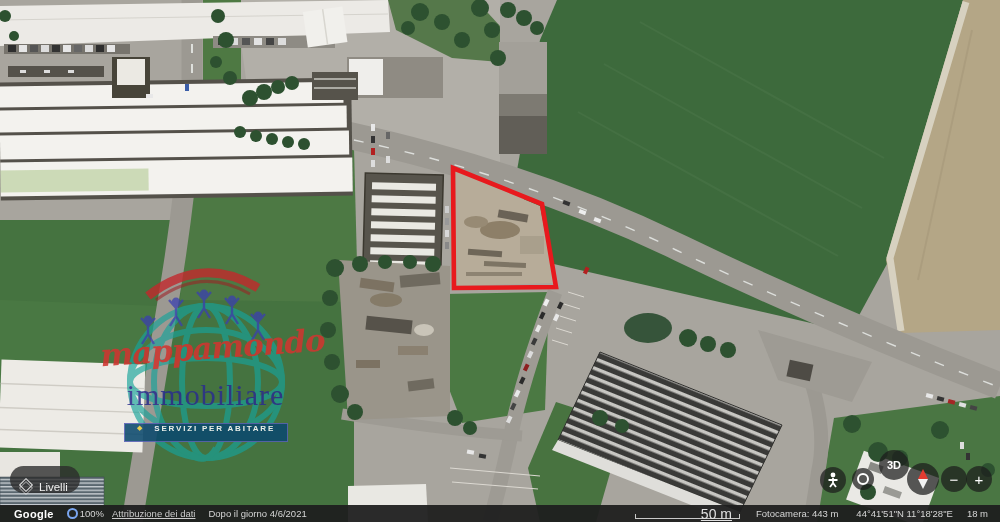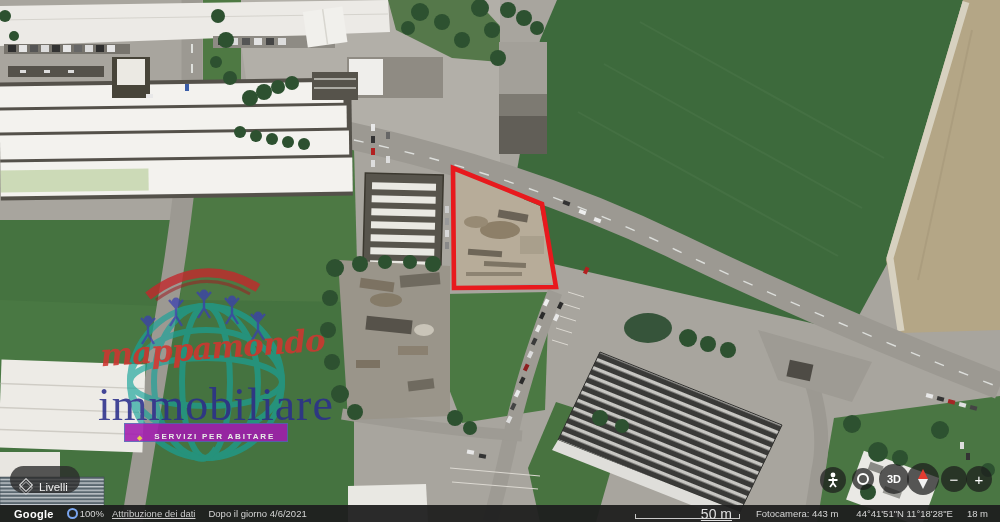--- a/index.html
+++ b/index.html
@@ -8,25 +8,25 @@
   #map-svg{position:absolute;left:0;top:0;z-index:0;}
 
   
   #watermark{position:absolute;left:98px;top:254px;width:215px;height:215px;
              z-index:2;opacity:.88;pointer-events:none;}
   #watermark svg{position:absolute;left:0;top:0;}
   .wm-script{position:absolute;left:2px;top:76px;width:212px;text-align:center;
              font-family:"DejaVu Serif",serif;font-style:italic;font-weight:bold;
              font-size:31px;color:#cf3630;transform:rotate(-4deg);letter-spacing:-1px;}
   .wm-serif{position:absolute;left:0;top:124px;width:215px;text-align:center;
-            font-family:"Liberation Serif",serif;font-size:46px;color:#2b2f8c;
+            font-family:"Liberation Serif",serif;font-size:30px;color:#2b2f8c;
             letter-spacing:1px;}
   .wm-band{position:absolute;left:26px;top:169px;width:162px;height:17px;
-           background:#a21caf;border:1px solid #5560b4;display:flex;
-           align-items:flex-end;justify-content:center;gap:12px;}
+           background:#0c4a6e;border:1px solid #5560b4;display:flex;
+           align-items:flex-start;justify-content:center;gap:12px;}
   .wm-band .diamond{color:#e8c83a;font-size:7px;line-height:1;}
   .wm-band .tagline{color:#fff;font-size:8px;letter-spacing:1.8px;font-weight:bold;}
 
   
   #layers-btn{position:absolute;left:10px;top:466px;height:27px;padding:0 12px 0 9px;
               background:rgba(42,42,42,.78);border-radius:14px;display:flex;
               align-items:flex-end;gap:7px;z-index:3;color:#f0f0f0;font-size:11.5px;
               cursor:pointer;}
   .layers-ico{position:relative;width:13px;height:13px;}
   .layers-ico i{position:absolute;left:2px;width:8px;height:8px;
@@ -34,21 +34,21 @@
   .layers-ico i:nth-child(1){top:0;}
   .layers-ico i:nth-child(2){top:3px;opacity:.55;}
 
   
   .ctl{position:absolute;border-radius:50%;background:rgba(28,28,28,.72);
        display:flex;align-items:center;justify-content:center;color:#fff;
        z-index:3;cursor:pointer;}
   #ctl-pegman{left:820px;top:467px;width:26px;height:26px;}
   #ctl-loc{left:852px;top:468px;width:22px;height:22px;}
   #ctl-loc .ring{width:8px;height:8px;border:2px solid #fff;border-radius:50%;}
-  #ctl-3d{left:879px;top:464px;width:30px;height:30px;font-size:11px;font-weight:bold;}
+  #ctl-3d{left:879px;top:450px;width:30px;height:30px;font-size:11px;font-weight:bold;}
   #ctl-compass{left:907px;top:463px;width:32px;height:32px;flex-direction:column;}
   #ctl-compass .n-up{width:0;height:0;border-left:5px solid transparent;
       border-right:5px solid transparent;border-bottom:10px solid #e23b30;}
   #ctl-compass .n-dn{width:0;height:0;border-left:5px solid transparent;
       border-right:5px solid transparent;border-top:10px solid #f2f2f2;}
   #ctl-minus{left:941px;top:466px;width:26px;height:26px;font-size:15px;}
   #ctl-plus{left:966px;top:466px;width:26px;height:26px;font-size:15px;}
 
   
   #status-bar{position:absolute;left:0;bottom:0;width:100%;height:17px;

